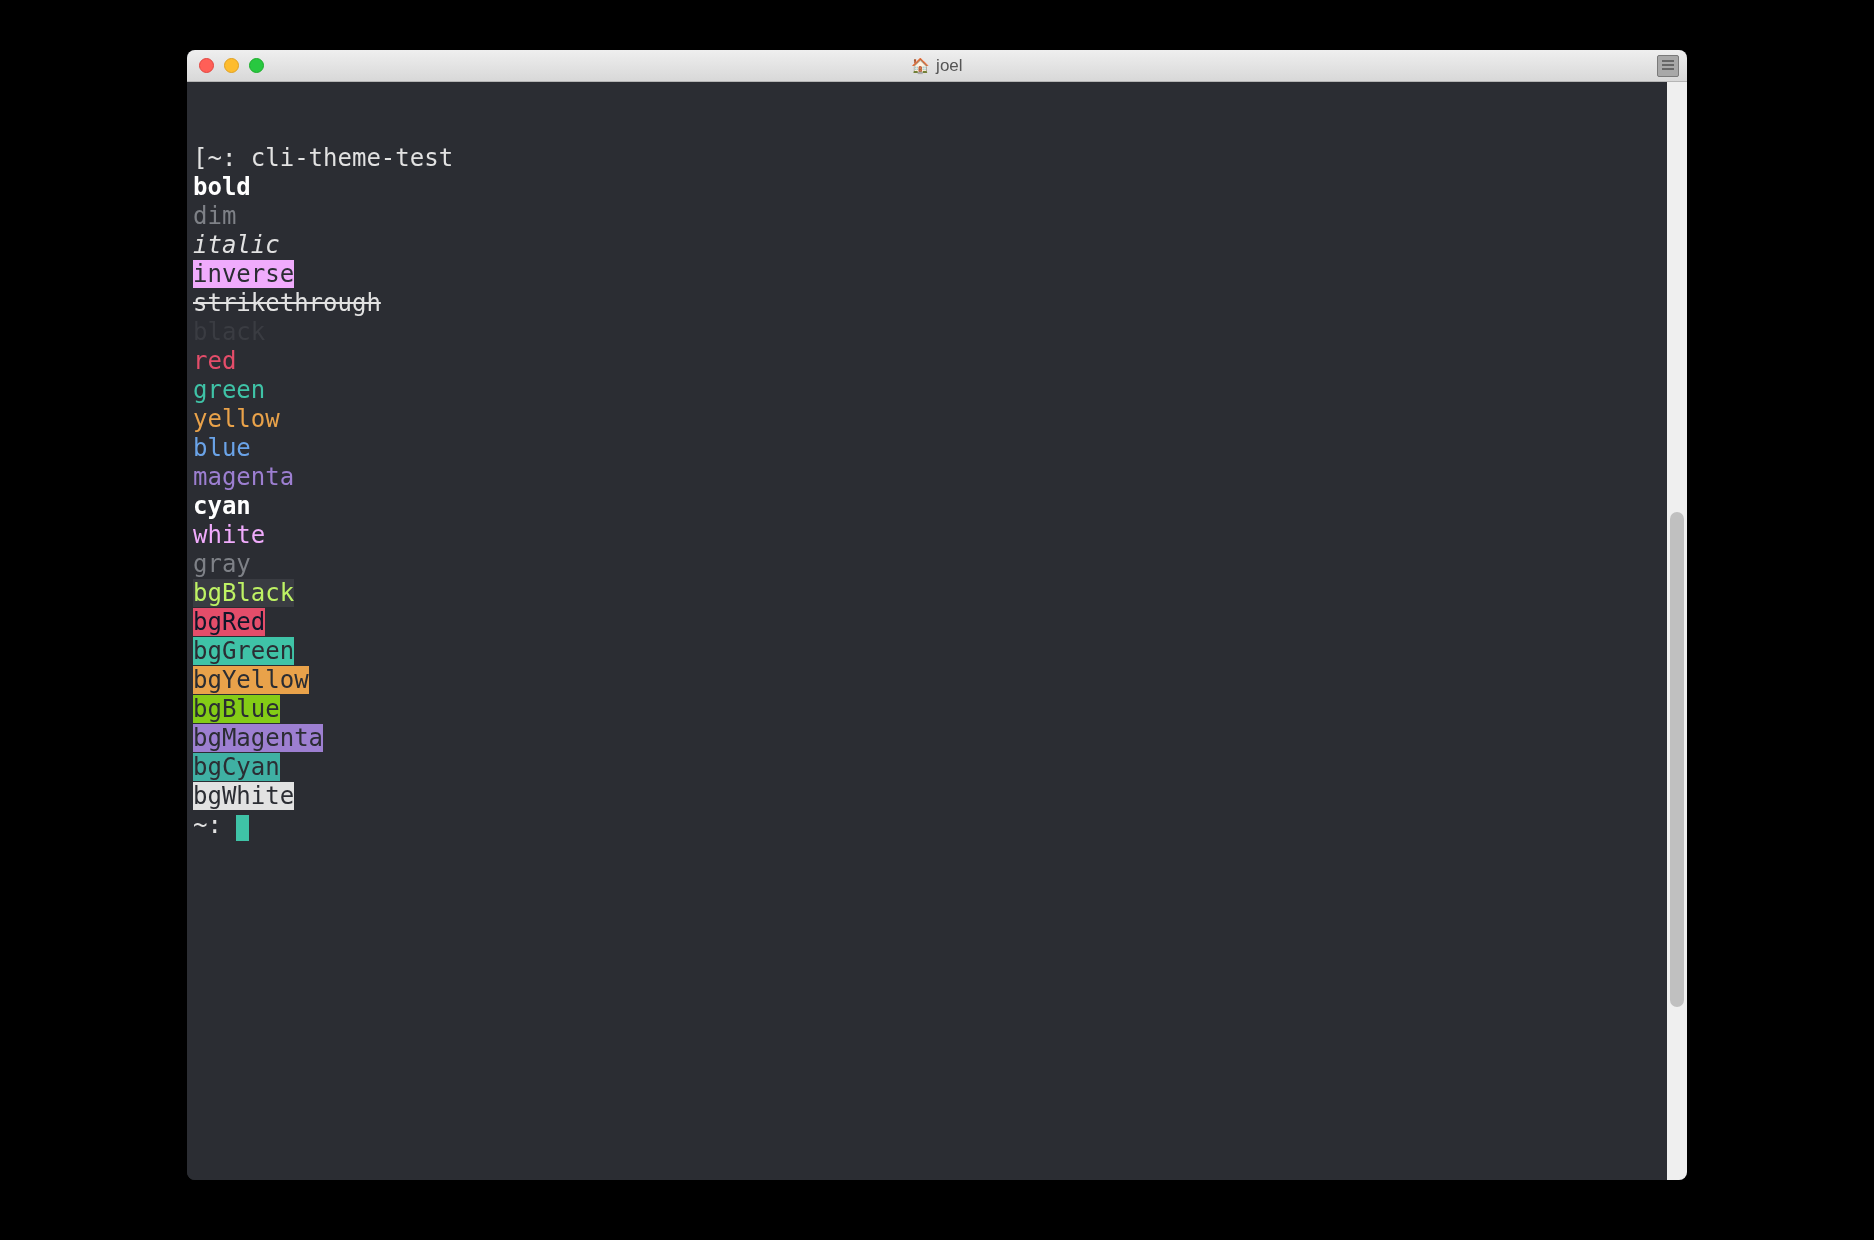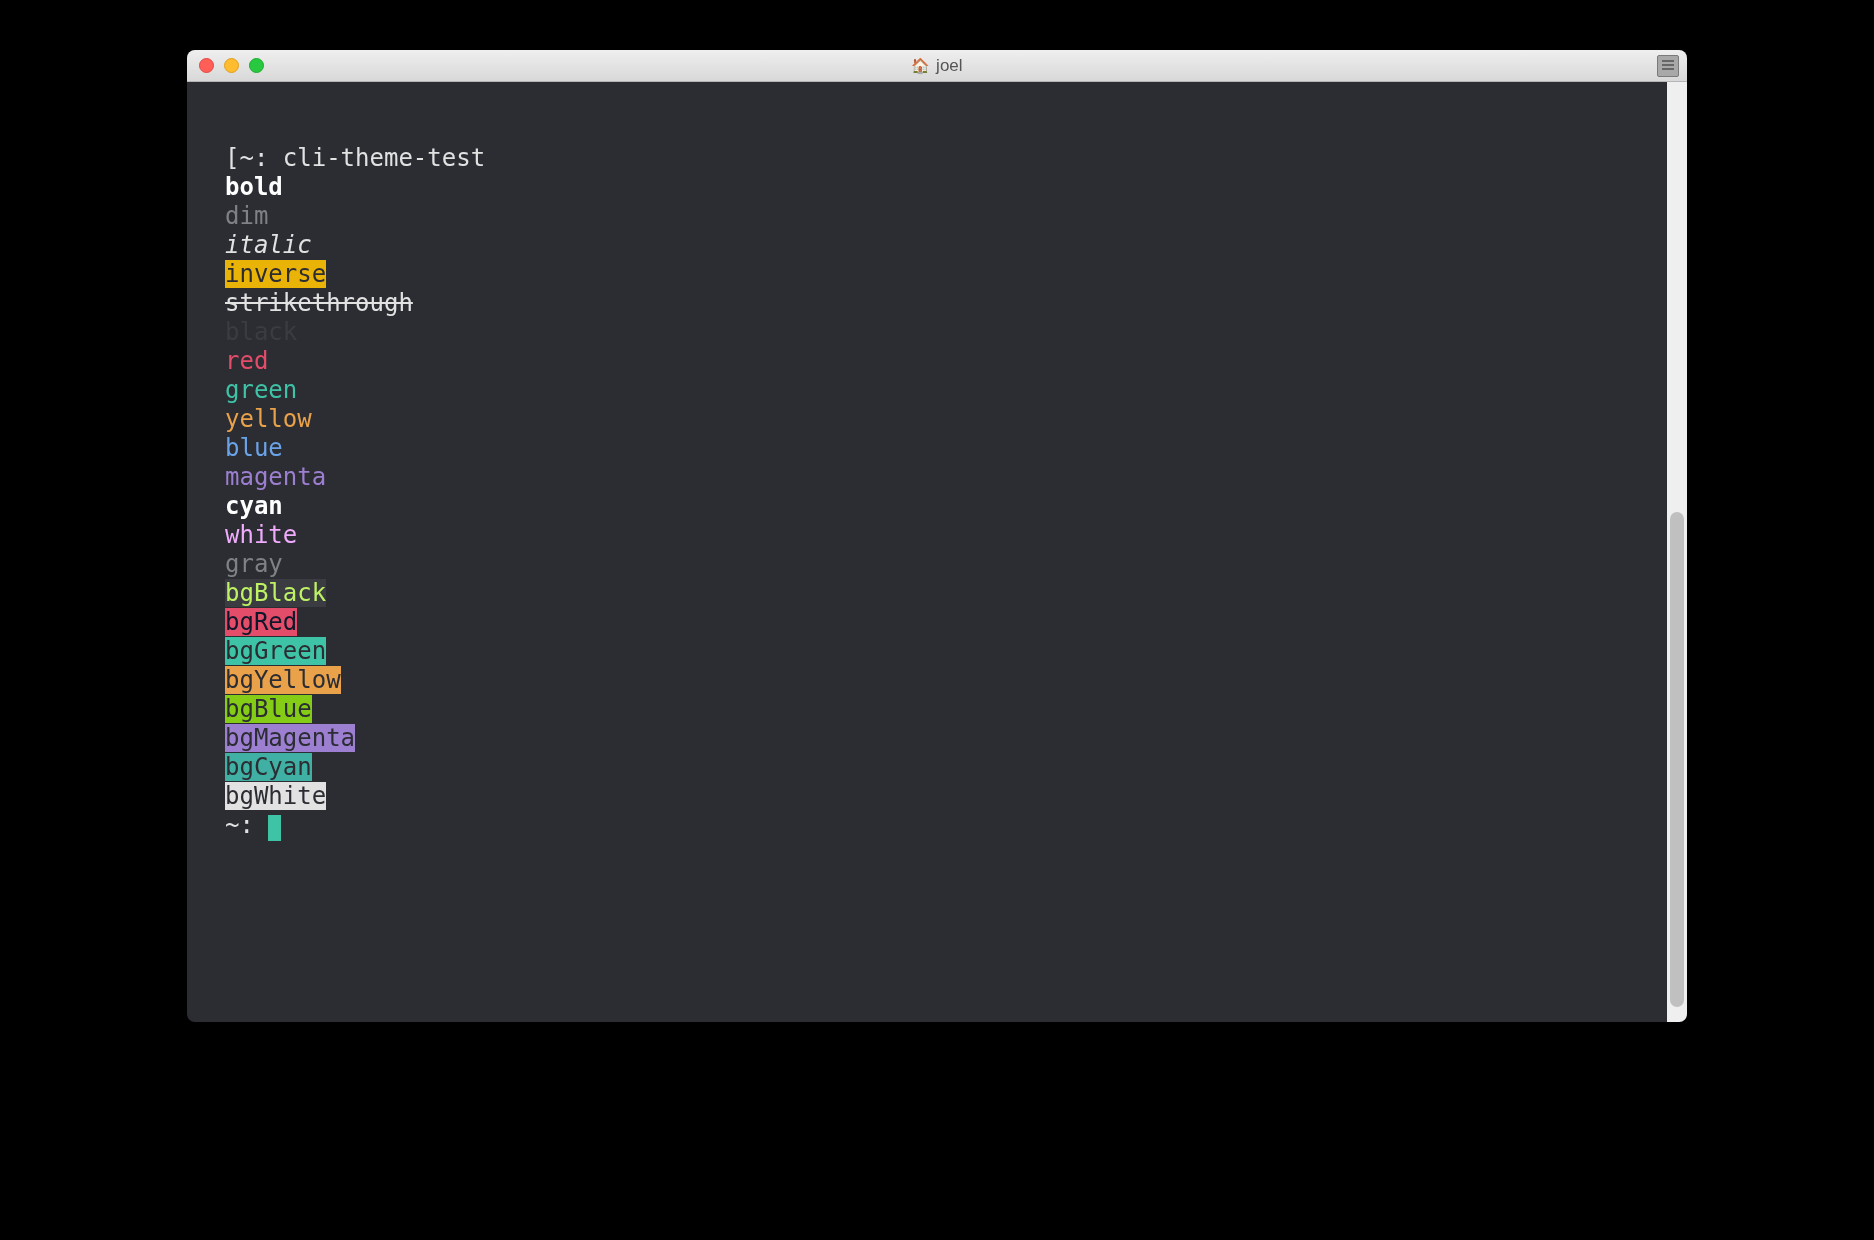--- a/index.html
+++ b/index.html
@@ -60,22 +60,21 @@
     border-radius: 2px;
   }
   .side-icon::after {
     content: "";
     position: absolute;
     top: 4px; bottom: 4px; left: 4px; right: 4px;
     background: repeating-linear-gradient(#666,#666 2px,#a8a8a8 2px,#a8a8a8 4px);
   }
   .term-wrap {
     display: flex;
-    height: 940px;
-    padding-left: 32px;
+    height: 1098px;
   }
   .term {
     flex: 1;
     background: #2b2d33;
     color: #e2e2e2;
     font-size: 24px;
     line-height: 29px;
     padding: 4px 6px 12px 6px;
     white-space: pre;
     font-family: "SF Mono","Menlo","Consolas",monospace;
@@ -91,21 +90,21 @@
     left: 3px; right: 3px;
     top: 430px;
     height: 495px;
     background: #c0c0c0;
     border-radius: 7px;
   }
   .line { display: block; }
   .bold { font-weight: 700; color: #fff; }
   .dim { color: #7e8187; }
   .italic { font-style: italic; }
-  .inverse { background: #eab308; color: #2b2d33; }
+  .inverse { background: #f0abfc; color: #2b2d33; }
   .strike { text-decoration: line-through; }
   .fg-black { color: #3a3c42; }
   .fg-red { color: #e44d6a; }
   .fg-green { color: #3fc3a7; }
   .fg-yellow { color: #e9a24a; }
   .fg-blue { color: #6aa3e8; }
   .fg-magenta { color: #9d7fd1; }
   .fg-cyan { color: #ffffff; font-weight: bold; }
   .fg-white { color: #f0abfc; }
   .fg-gray { color: #7e8187; }

